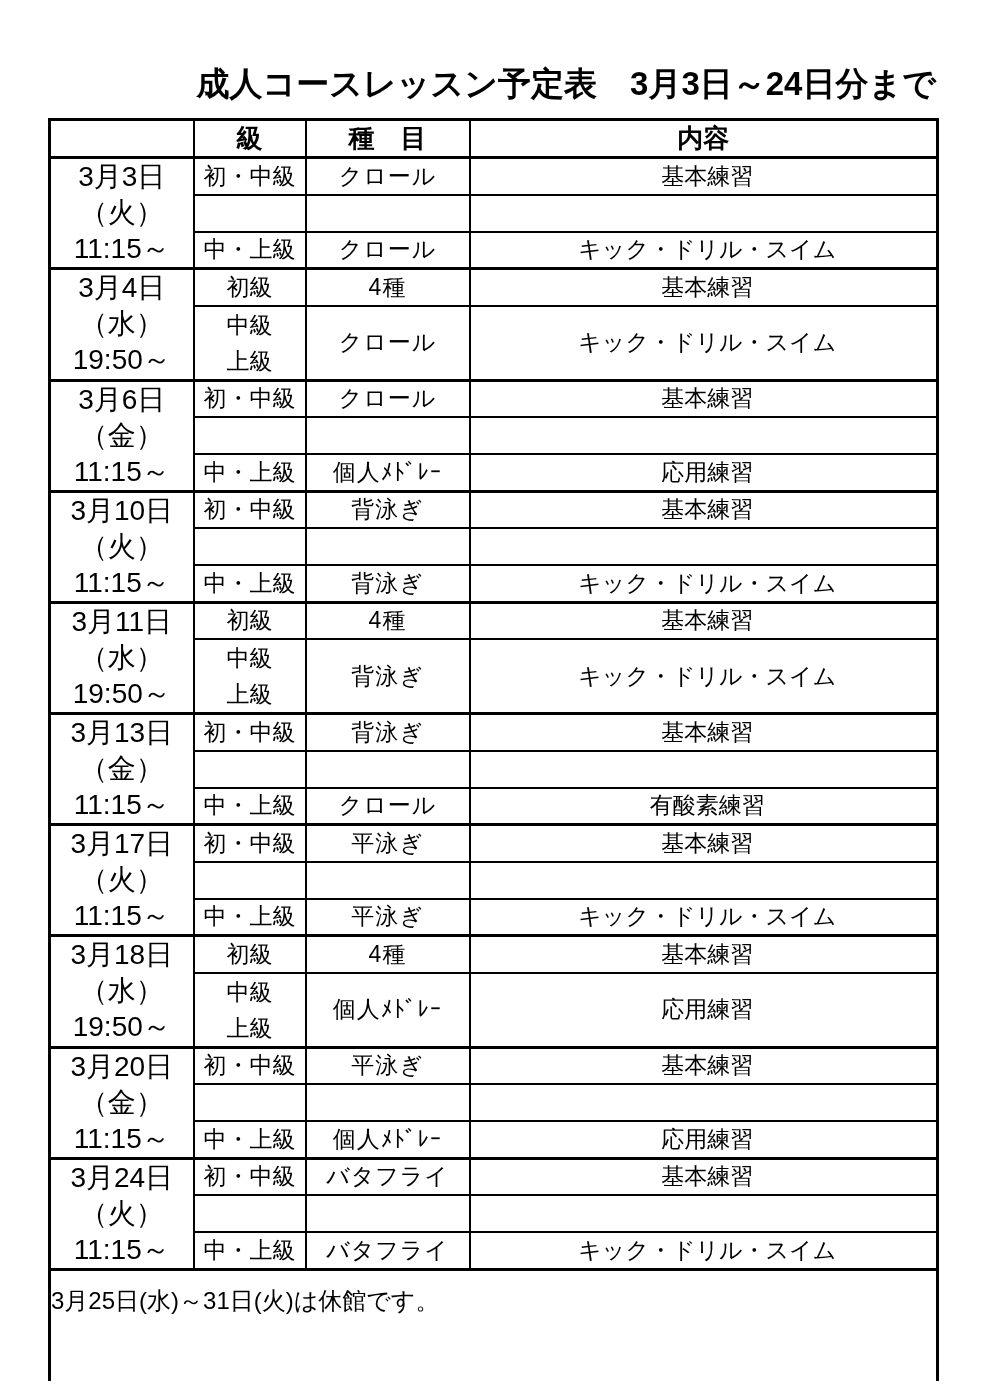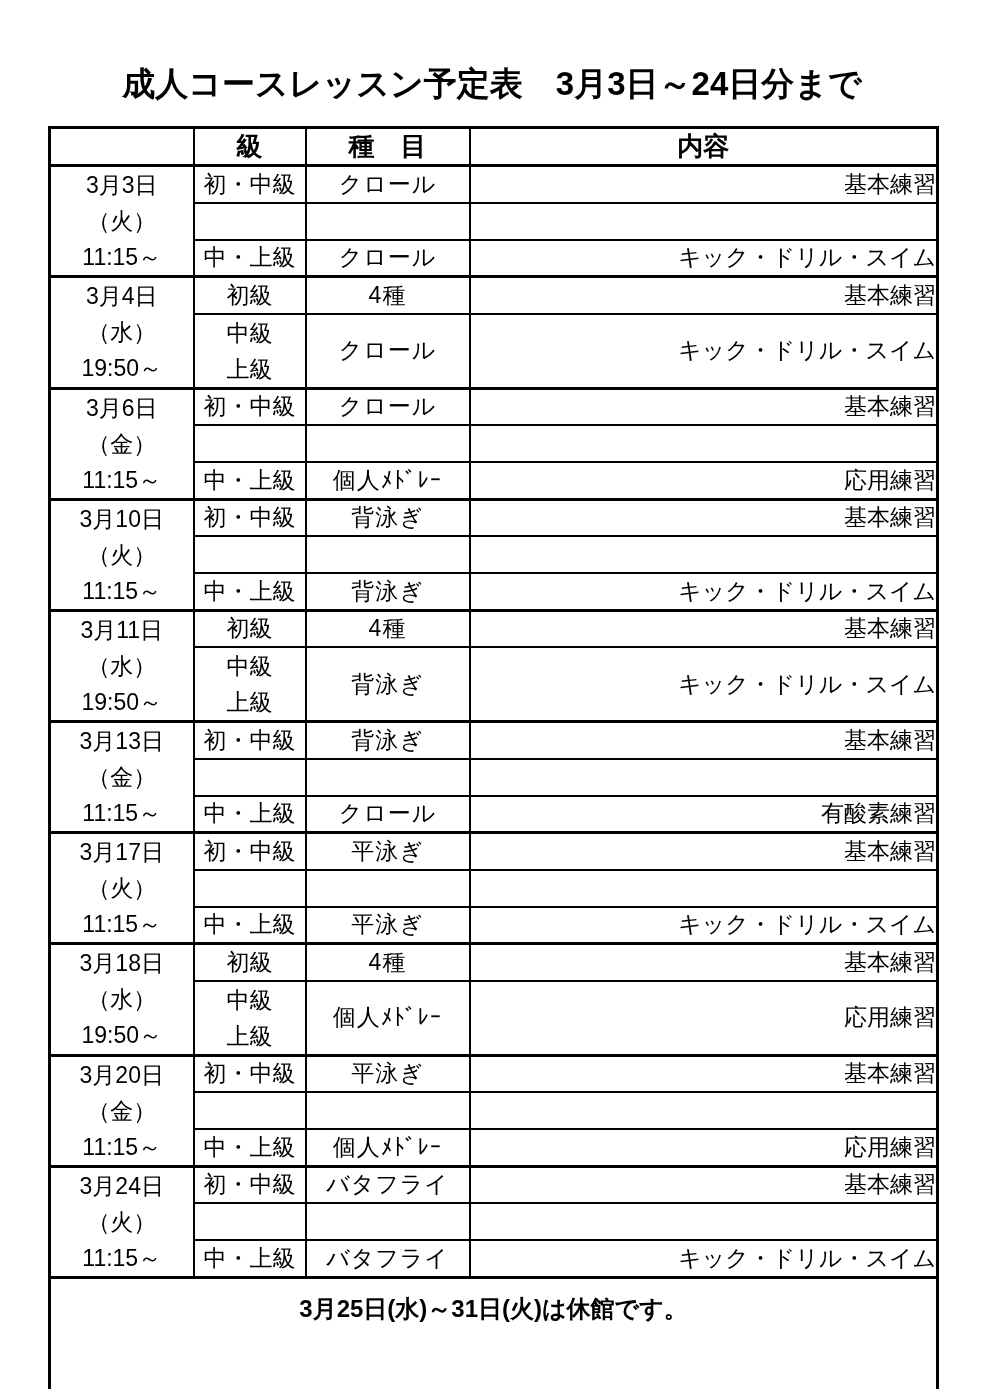--- a/index.html
+++ b/index.html
@@ -2,47 +2,47 @@
 <html><head>
 <meta charset="utf-8">
 <style>
   html, body { margin:0; padding:0; }
   body {
     width:990px; height:1400px; background:#ffffff; overflow:hidden;
     font-family:"Liberation Sans", sans-serif; color:#000;
     -webkit-font-smoothing:antialiased;
   }
   .title {
-    margin:64px 0 22px 48px; width:888px; text-align:center;
+    margin:64px 0 14px 48px; width:888px; text-align:right;
     font-size:33px; font-weight:700; line-height:40px; white-space:nowrap;
   }
   table.schedule {
     border-collapse:collapse; table-layout:fixed;
     width:888px; margin:0 0 0 48px;
     border:3px solid #000; border-bottom:none;
   }
   col.c1{width:144px} col.c2{width:112px} col.c3{width:164px} col.c4{width:468px}
   td {
     border:2px solid #000; padding:0; overflow:hidden;
     text-align:center; vertical-align:middle; font-size:23px; line-height:1.35;
   }
   thead td { height:31px; font-size:26px; font-weight:700; border-bottom:3px solid #000; }
   tr.blk-top td { border-top:3px solid #000; }
   tr.row-std { height:37px; }
   tr.row-tall { height:74px; }
-  td.date-cell { font-size:23px; }
+  td.date-cell { font-size:28px; }
   td.date-cell .date-line { line-height:36px; }
   td.level-cell .level-line { line-height:36px; }
   td.event-cell { font-weight:400; letter-spacing:1px; }
-  td.content-cell { text-align:right; padding-left:8px; }
+  td.content-cell { text-align:center; padding-left:8px; }
   td.content-cell.bold { font-weight:400; }
   tfoot td {
     border-top:3px solid #000; border-bottom:none;
     height:96px; vertical-align:top; padding-top:14px;
-    font-size:24px; text-align:center; font-weight:700;
+    font-size:24px; text-align:left; font-weight:400;
   }
 </style>
 </head>
 <body>
 
 <div class="title">成人コースレッスン予定表　3月3日～24日分まで</div>
 
 <table class="schedule">
   <colgroup>
     <col class="c1">

